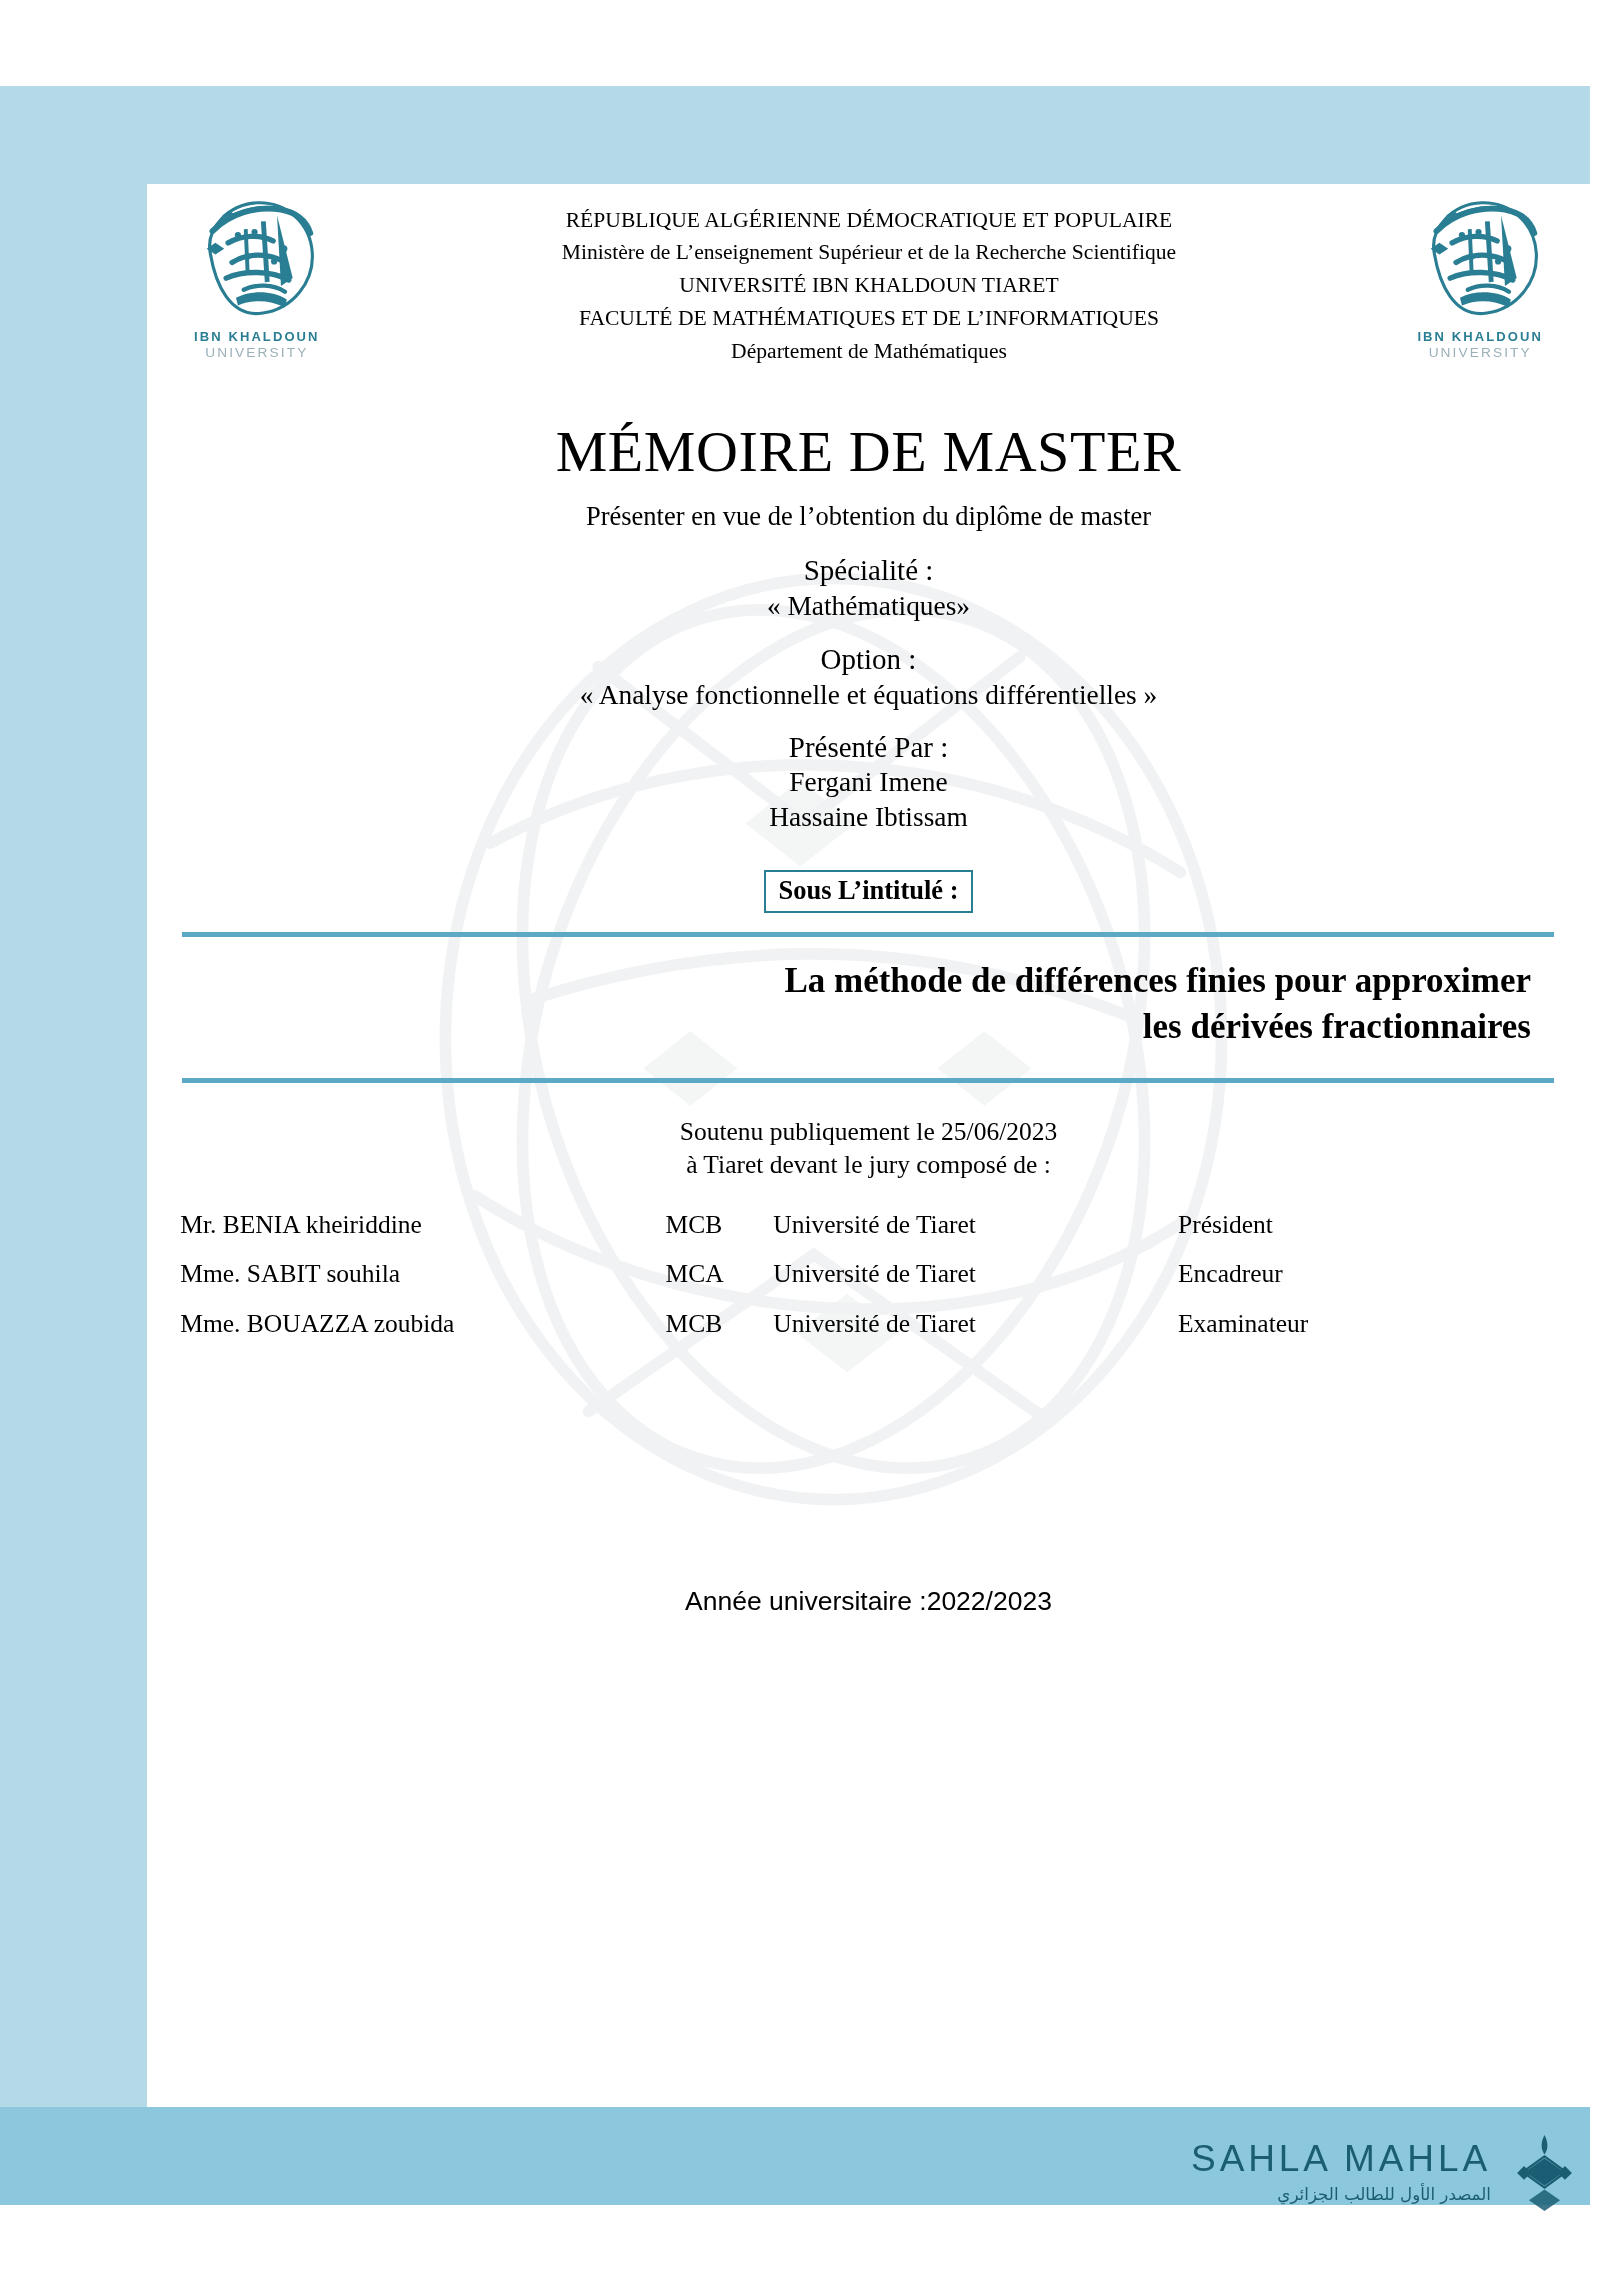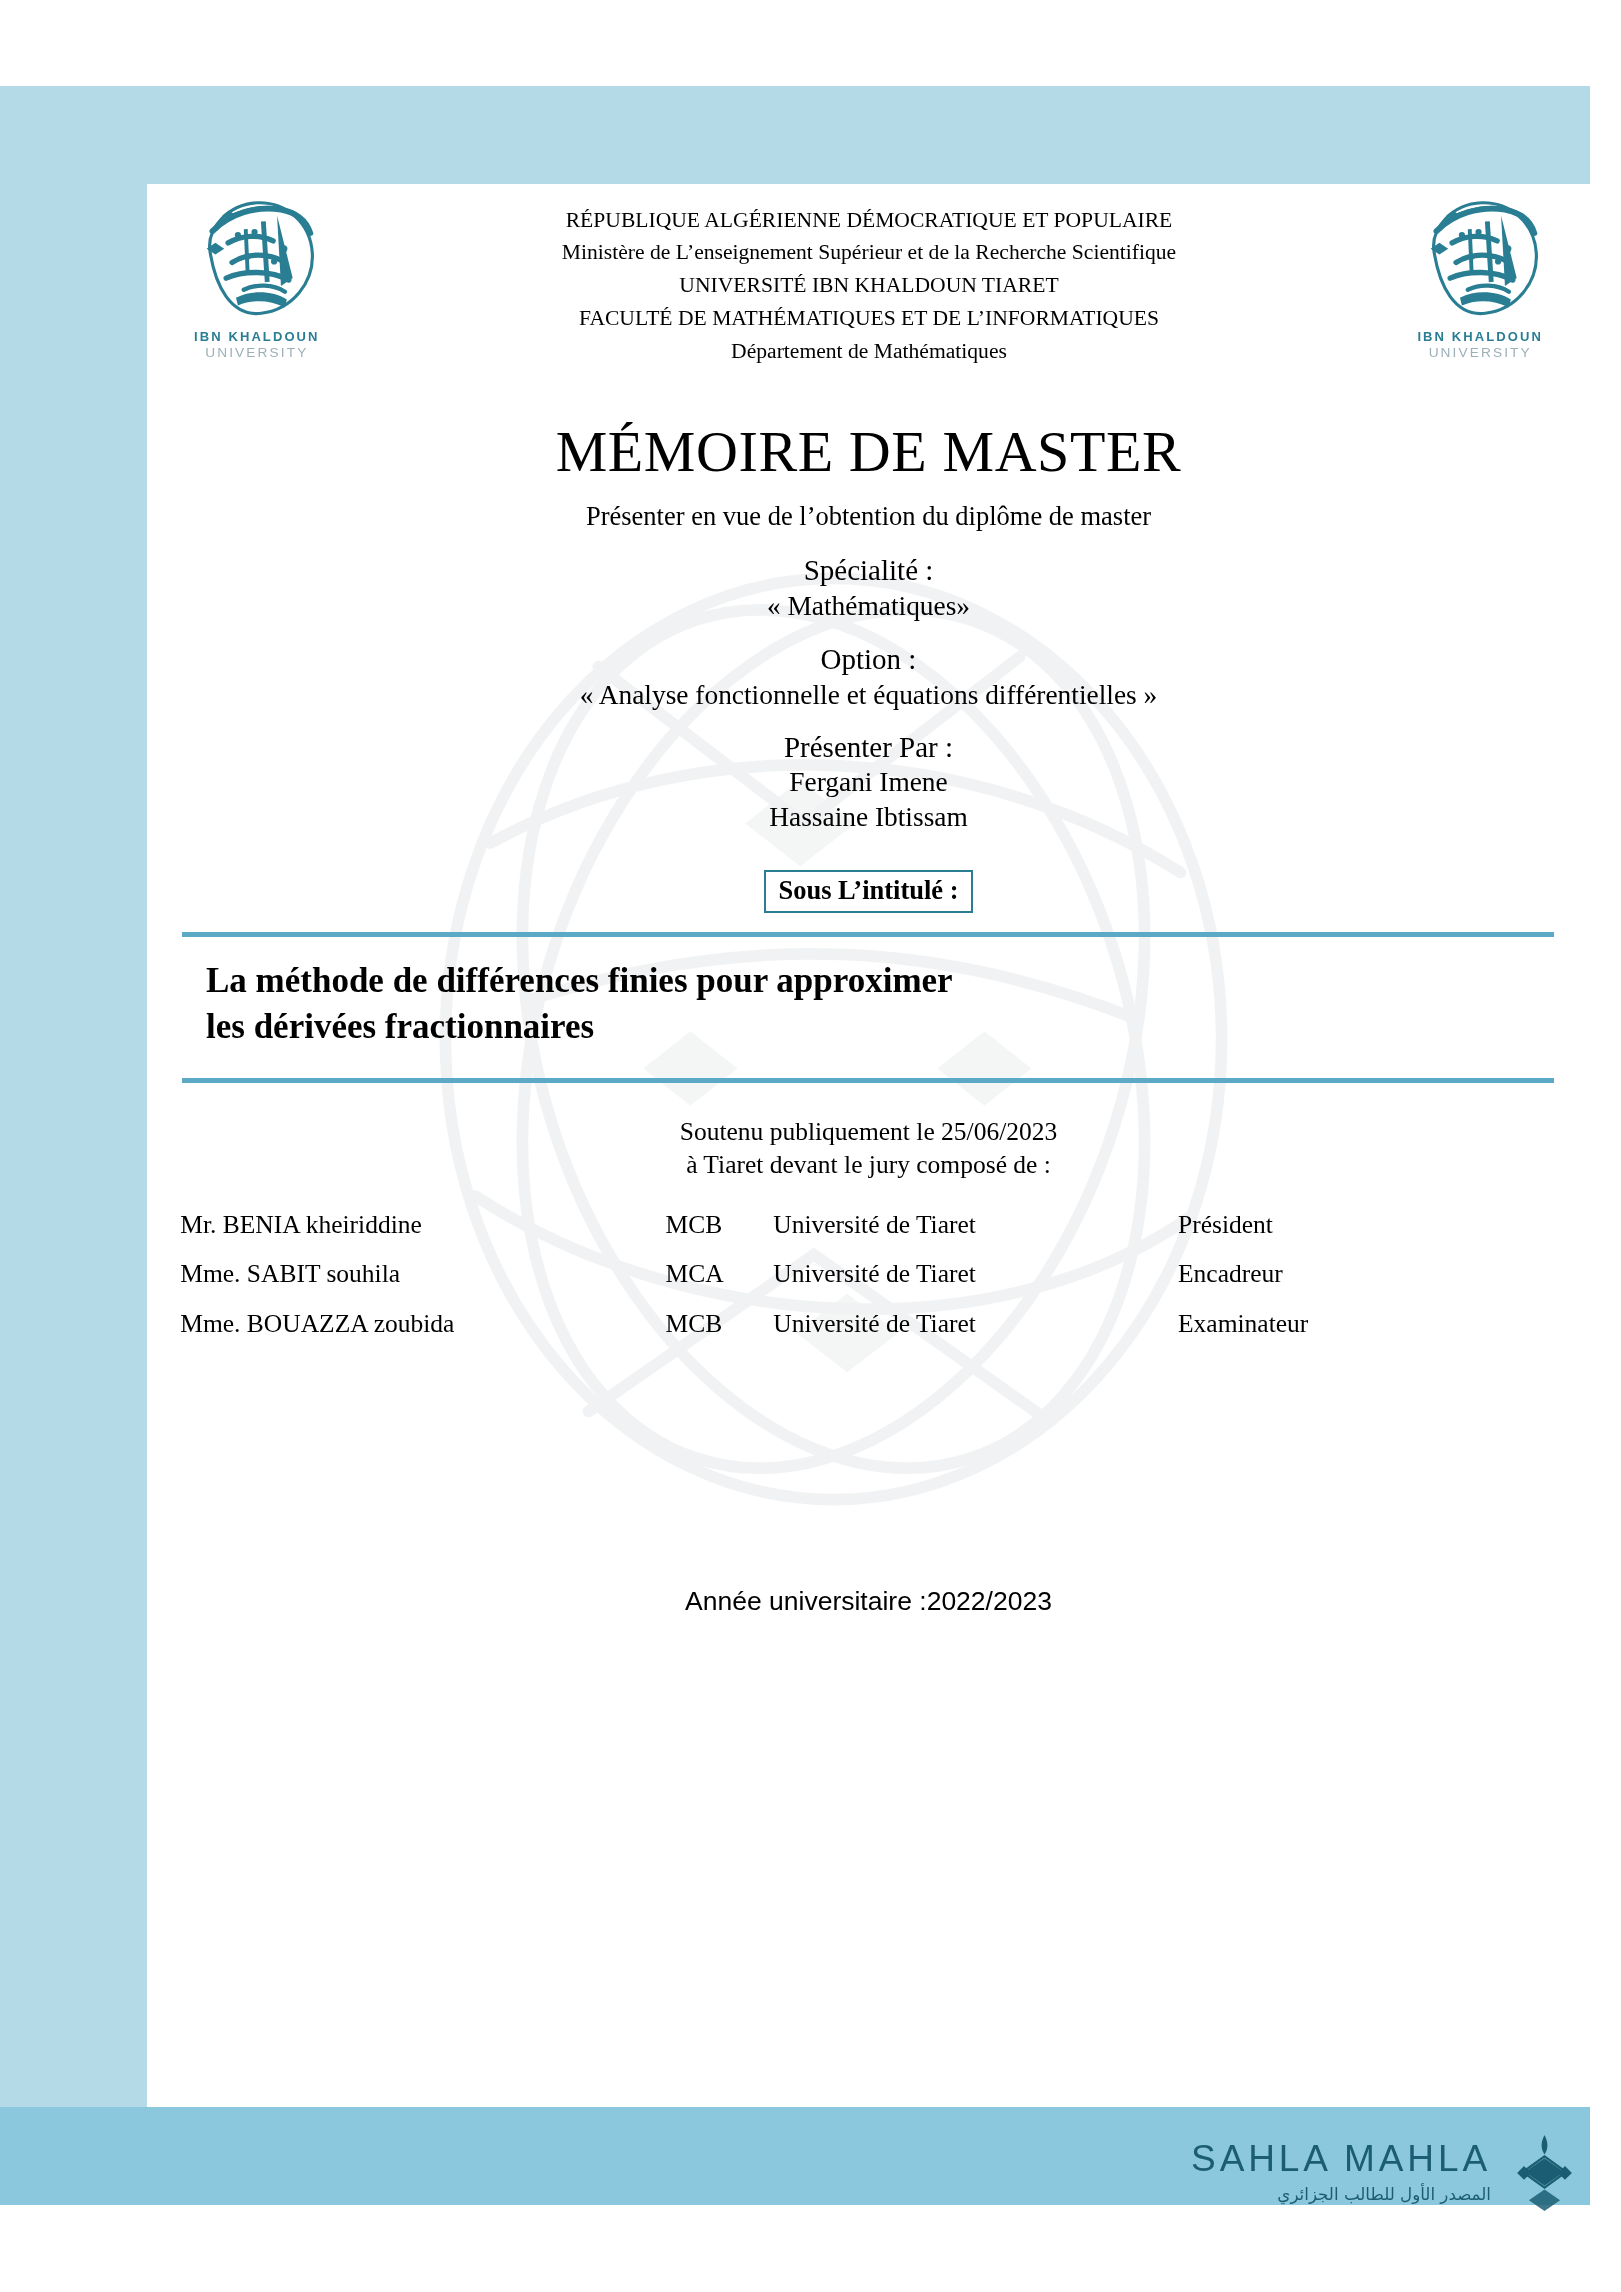--- a/index.html
+++ b/index.html
@@ -132,21 +132,21 @@
   .rule {
     position: absolute;
     left: 35px; width: 1372px; height: 4.9px;
     background: #5ba9c4;
   }
   .rule-top    { top: 748px; }
   .rule-bottom { top: 894px; }
 
   .thesis-title {
     position: absolute; left: 59px; top: 774px; width: 1325px;
-    text-align: left;
+    text-align: right;
     font-weight: bold;
     font-size: 35px;
     line-height: 1.32;
     color: #000;
   }
 
   
   .defense {
     position: absolute; left: 0; top: 931px; width: 100%;
     text-align: center;
@@ -303,21 +303,21 @@
       <div class="lbl">Spécialité :</div>
       <div class="val">« Mathématiques»</div>
     </div>
 
     <div class="blk blk-option">
       <div class="lbl">Option :</div>
       <div class="val">« Analyse fonctionnelle et équations différentielles »</div>
     </div>
 
     <div class="blk blk-par">
-      <div class="lbl">Présenter Par :</div>
+      <div class="lbl">Présenté Par :</div>
       <div class="val n">Fergani Imene</div>
       <div class="val n">Hassaine Ibtissam</div>
     </div>
 
     <div class="intitule-wrap">
       <span class="intitule">Sous L’intitulé :</span>
     </div>
 
     <div class="rule rule-top"></div>
     <div class="thesis-title">

